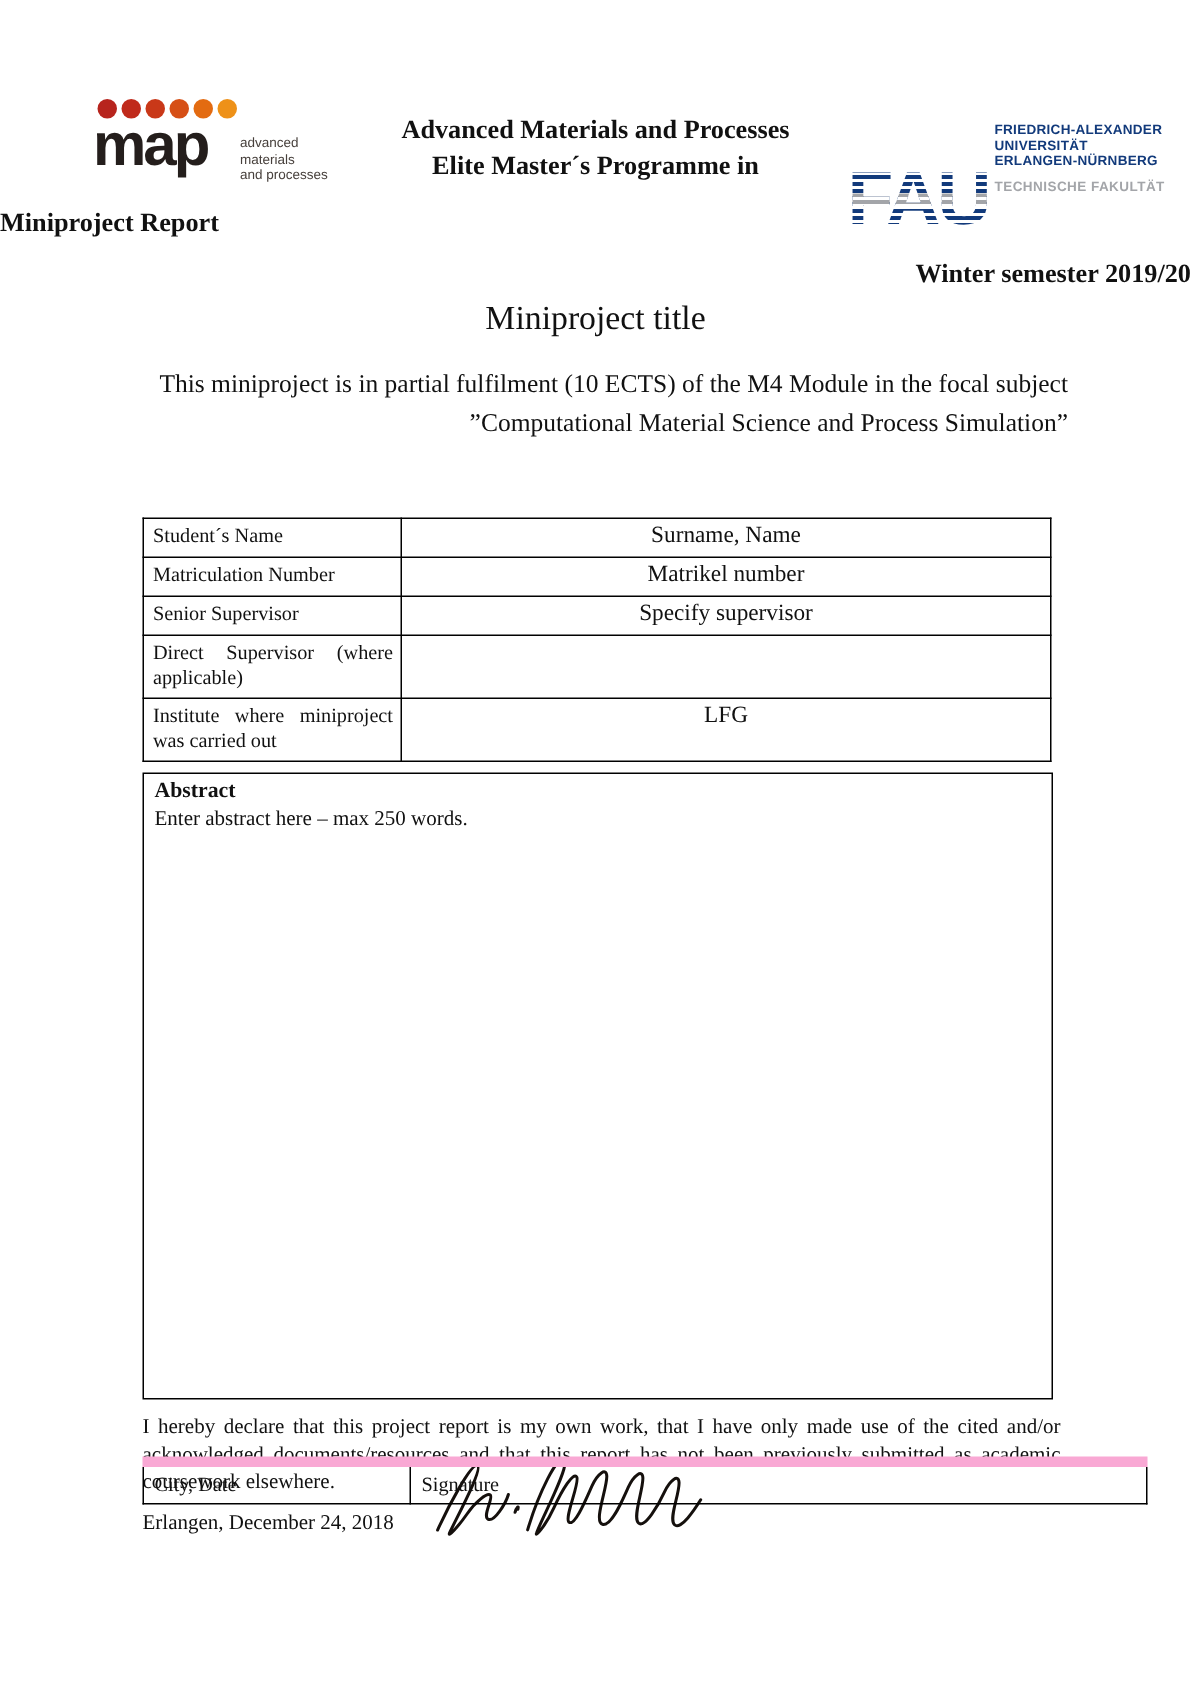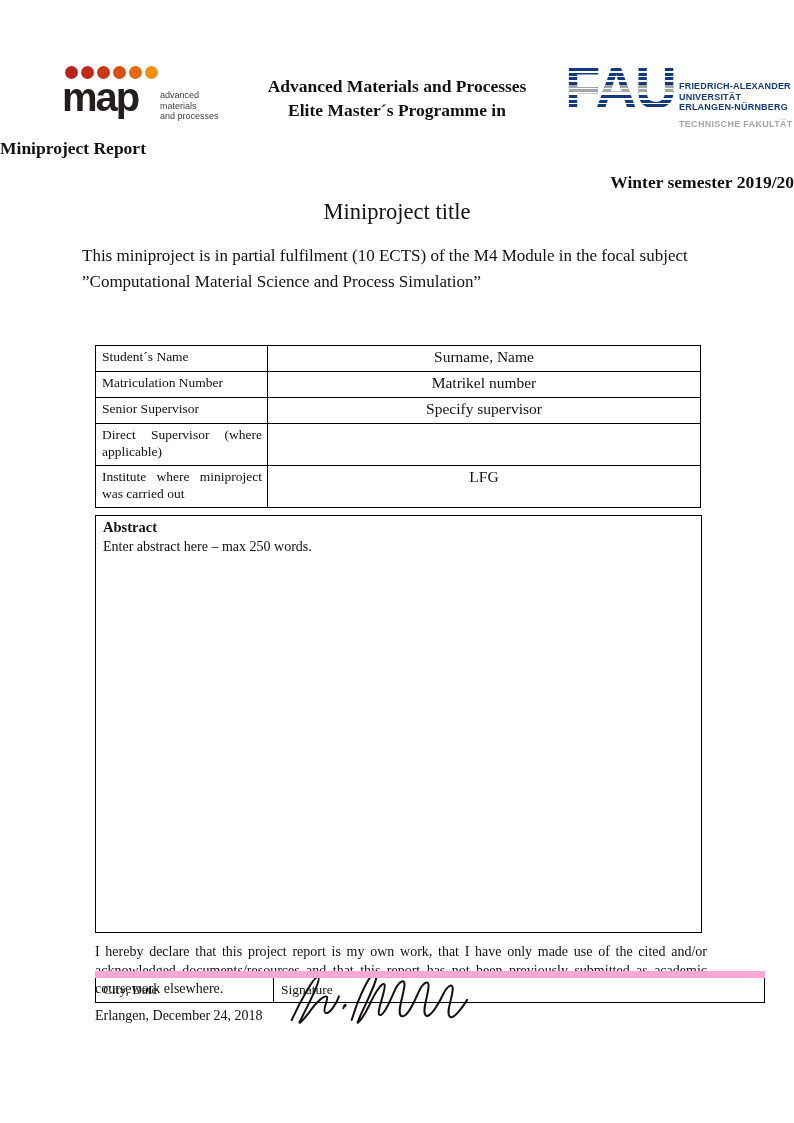--- a/index.html
+++ b/index.html
@@ -10,38 +10,38 @@
   .map-logo{position:absolute;left:62px;top:66px;width:170px;}
   .map-dots{display:flex;gap:3px;margin-left:3px;}
   .map-dots .dot{width:13px;height:13px;border-radius:50%;}
   .map-word{font-family:"Liberation Sans",sans-serif;font-weight:700;font-size:40px;line-height:32px;letter-spacing:-2px;color:var(--map-ink,#241e1c);margin-top:2px;}
   .map-tagline{position:absolute;left:98px;top:24px;font-family:"Liberation Sans",sans-serif;font-size:9px;line-height:10.5px;color:#47403c;}
 
   .programme{position:absolute;left:0;top:74px;width:100%;text-align:center;font-weight:bold;font-size:17.5px;line-height:24px;}
 
   .fau-logo{position:absolute;left:565px;top:64px;display:flex;}
   .fau-word{
-    font-family:"Liberation Sans",sans-serif;font-weight:800;font-size:58px;line-height:48px;height:48px;letter-spacing:-2px;
+    font-family:"Liberation Sans",sans-serif;font-weight:800;font-size:50px;line-height:48px;height:48px;letter-spacing:-2px;
     background-image:
       repeating-linear-gradient(180deg,var(--fau-gray,#a3a5a9) 0 2.6px,#ffffff 2.6px 4.5px),
       repeating-linear-gradient(180deg,var(--fau-blue,#123a7b) 0 2.6px,#ffffff 2.6px 4.5px);
     background-size:100% 9px,100% 100%;
     background-position:0 21px,0 0;
     background-repeat:no-repeat,repeat;
-    -webkit-background-clip:text;background-clip:text;color:transparent;
+    -webkit-background-clip:text;background-clip:text;color:transparent;margin-top:44px;
   }
   .fau-text{margin-left:4px;padding-top:17px;font-family:"Liberation Sans",sans-serif;}
   .fau-text .uni-line{font-weight:bold;font-size:9px;line-height:10.5px;letter-spacing:.2px;color:var(--fau-blue,#123a7b);}
   .fau-text .fak-line{margin-top:6px;font-weight:bold;font-size:9px;letter-spacing:.3px;color:var(--fau-gray,#a3a5a9);}
 
   
   .report-type{position:absolute;left:0;top:138px;width:100%;text-align:left;font-weight:bold;font-size:17.5px;}
   .semester{position:absolute;left:0;top:172px;width:100%;text-align:right;font-weight:bold;font-size:17.5px;}
   .doc-title{position:absolute;left:0;top:199px;width:100%;text-align:center;font-size:22.5px;}
-  .subtitle{position:absolute;left:82px;top:243px;width:630px;text-align:left;font-size:17px;line-height:25.5px;}
+  .subtitle{position:absolute;left:82px;top:243px;width:630px;text-align:right;font-size:17px;line-height:25.5px;}
 
   
   .info-table{position:absolute;left:95px;top:345px;width:606px;border-collapse:collapse;}
   .info-table td{border:1px solid #000;vertical-align:top;}
   .info-table td.lbl{width:160px;padding:3px 5px 2px 6px;font-size:13.5px;line-height:16.5px;text-align:justify;}
   .info-table td.val{text-align:center;font-size:15.5px;padding:2px 4px;}
   .info-table tr.h25 td{height:20px;}
   .info-table tr.h40 td{height:36px;}
 
   

